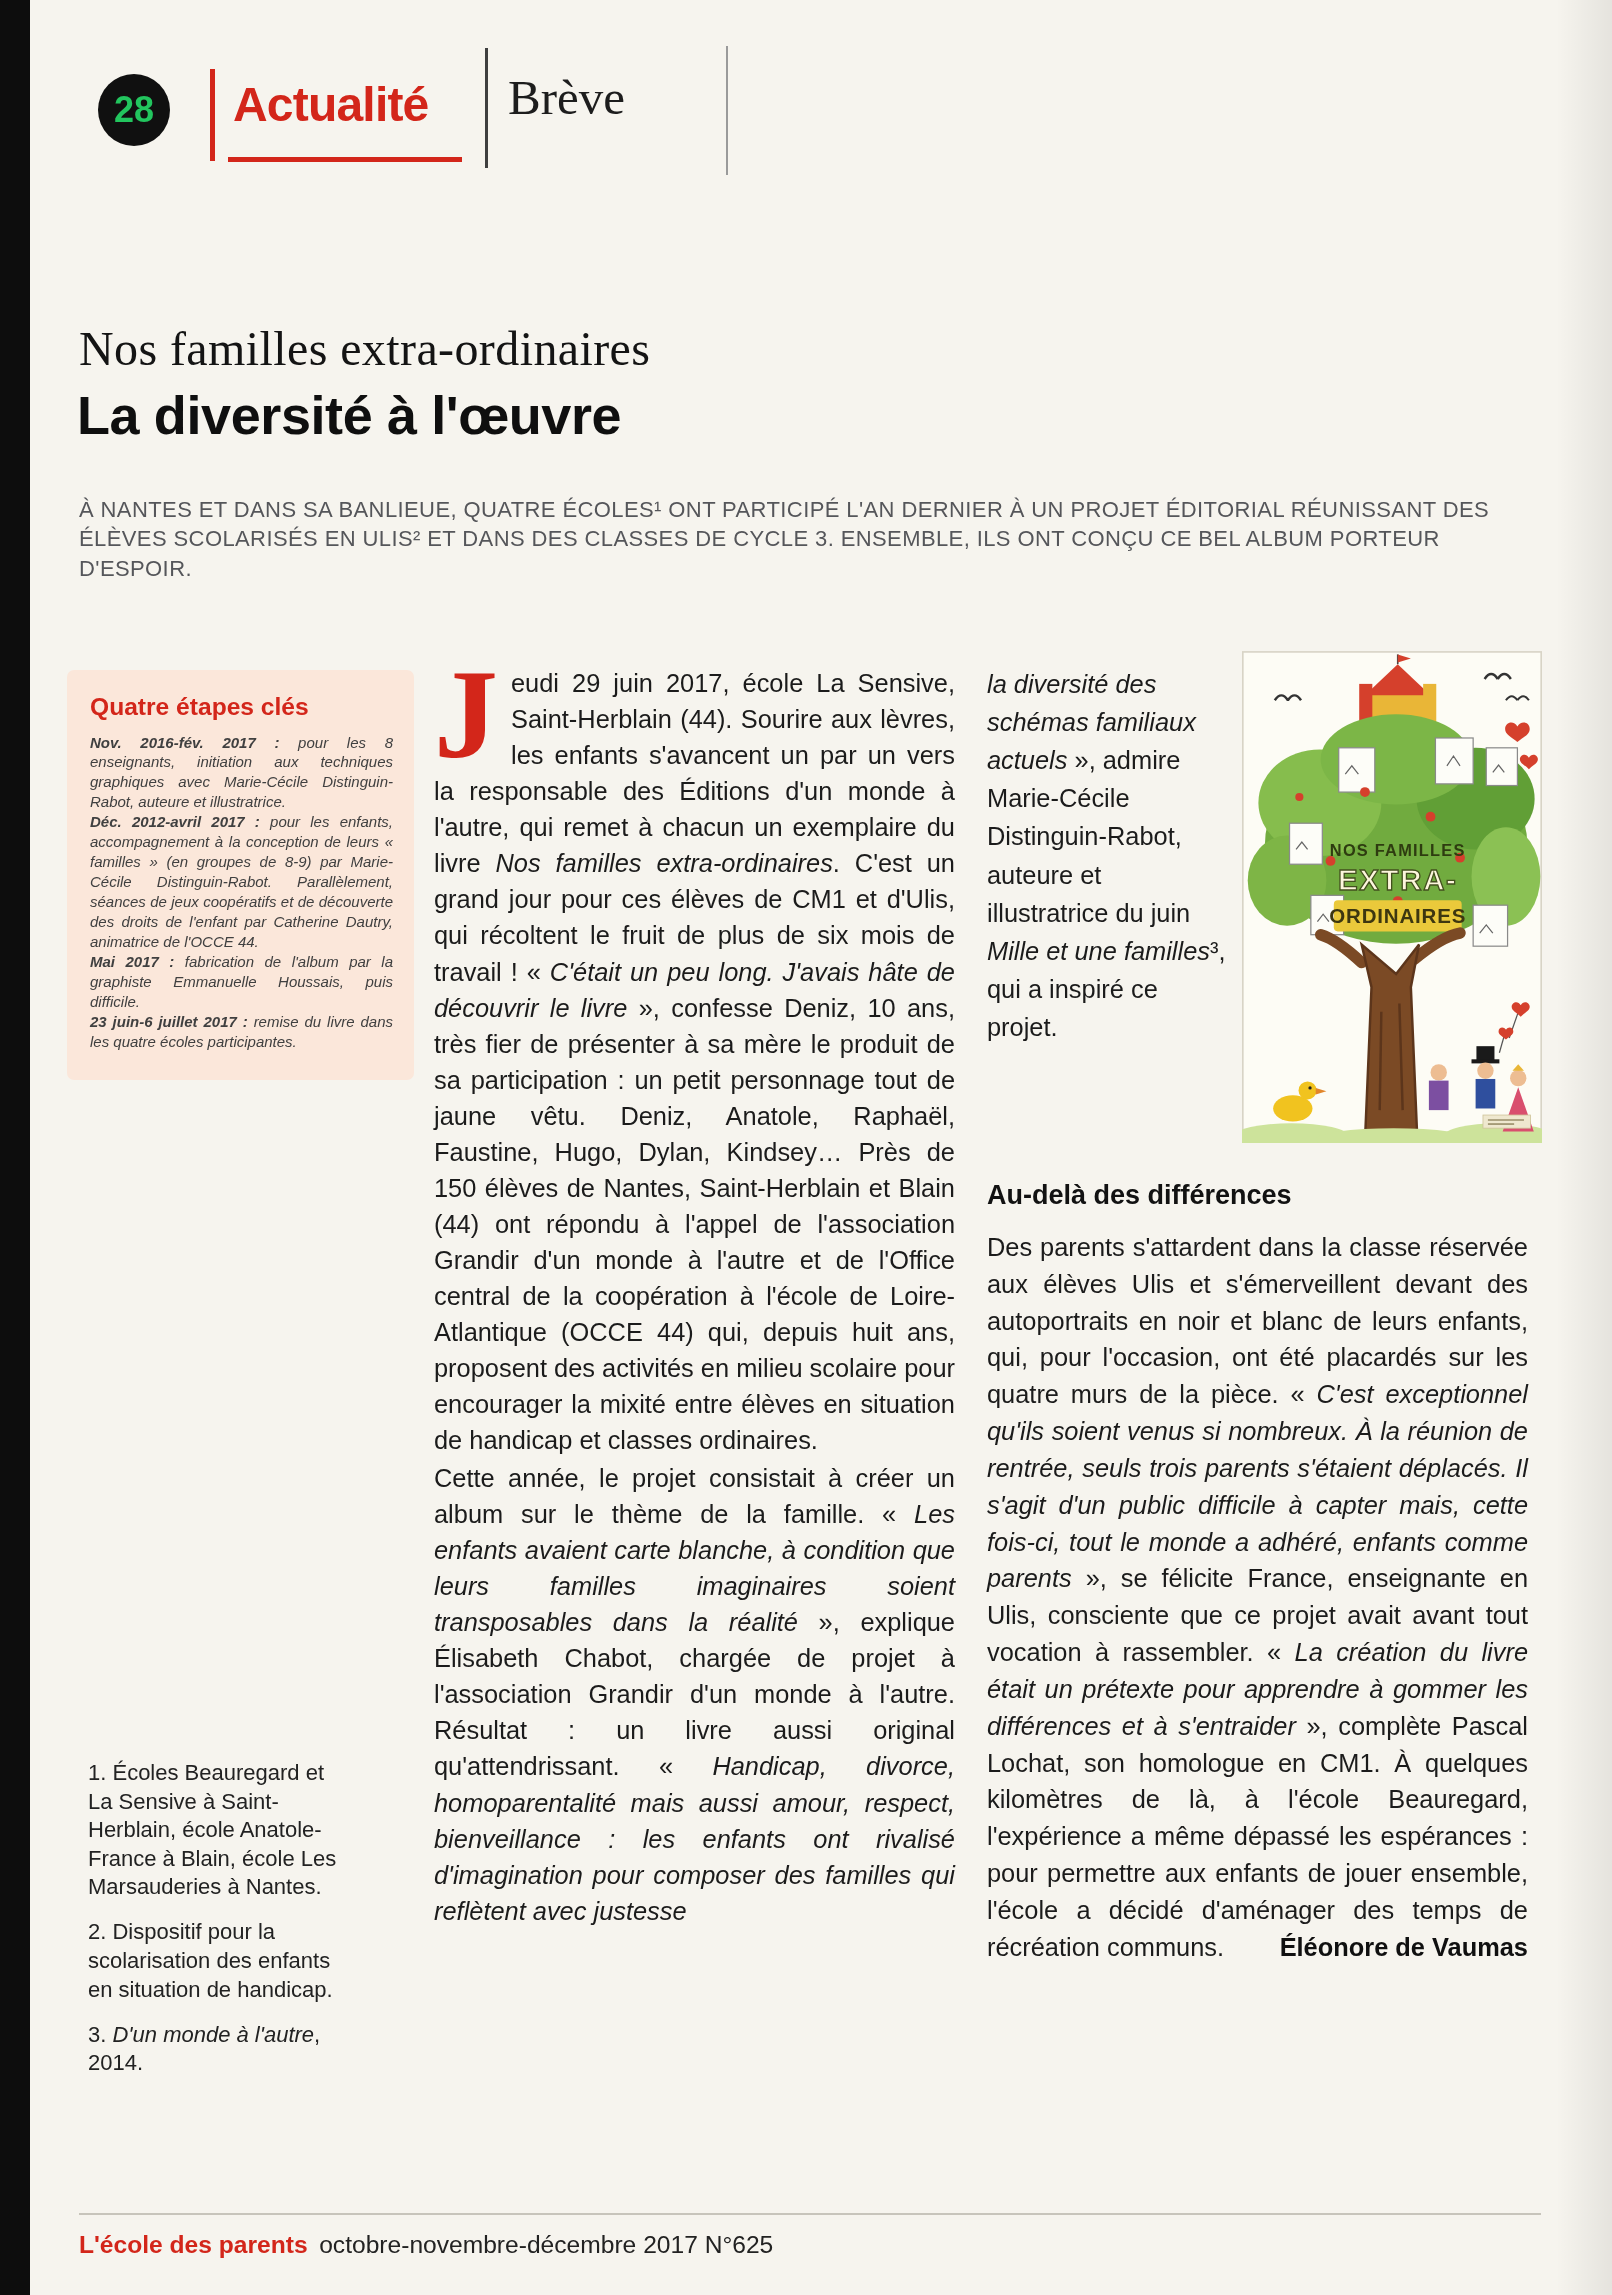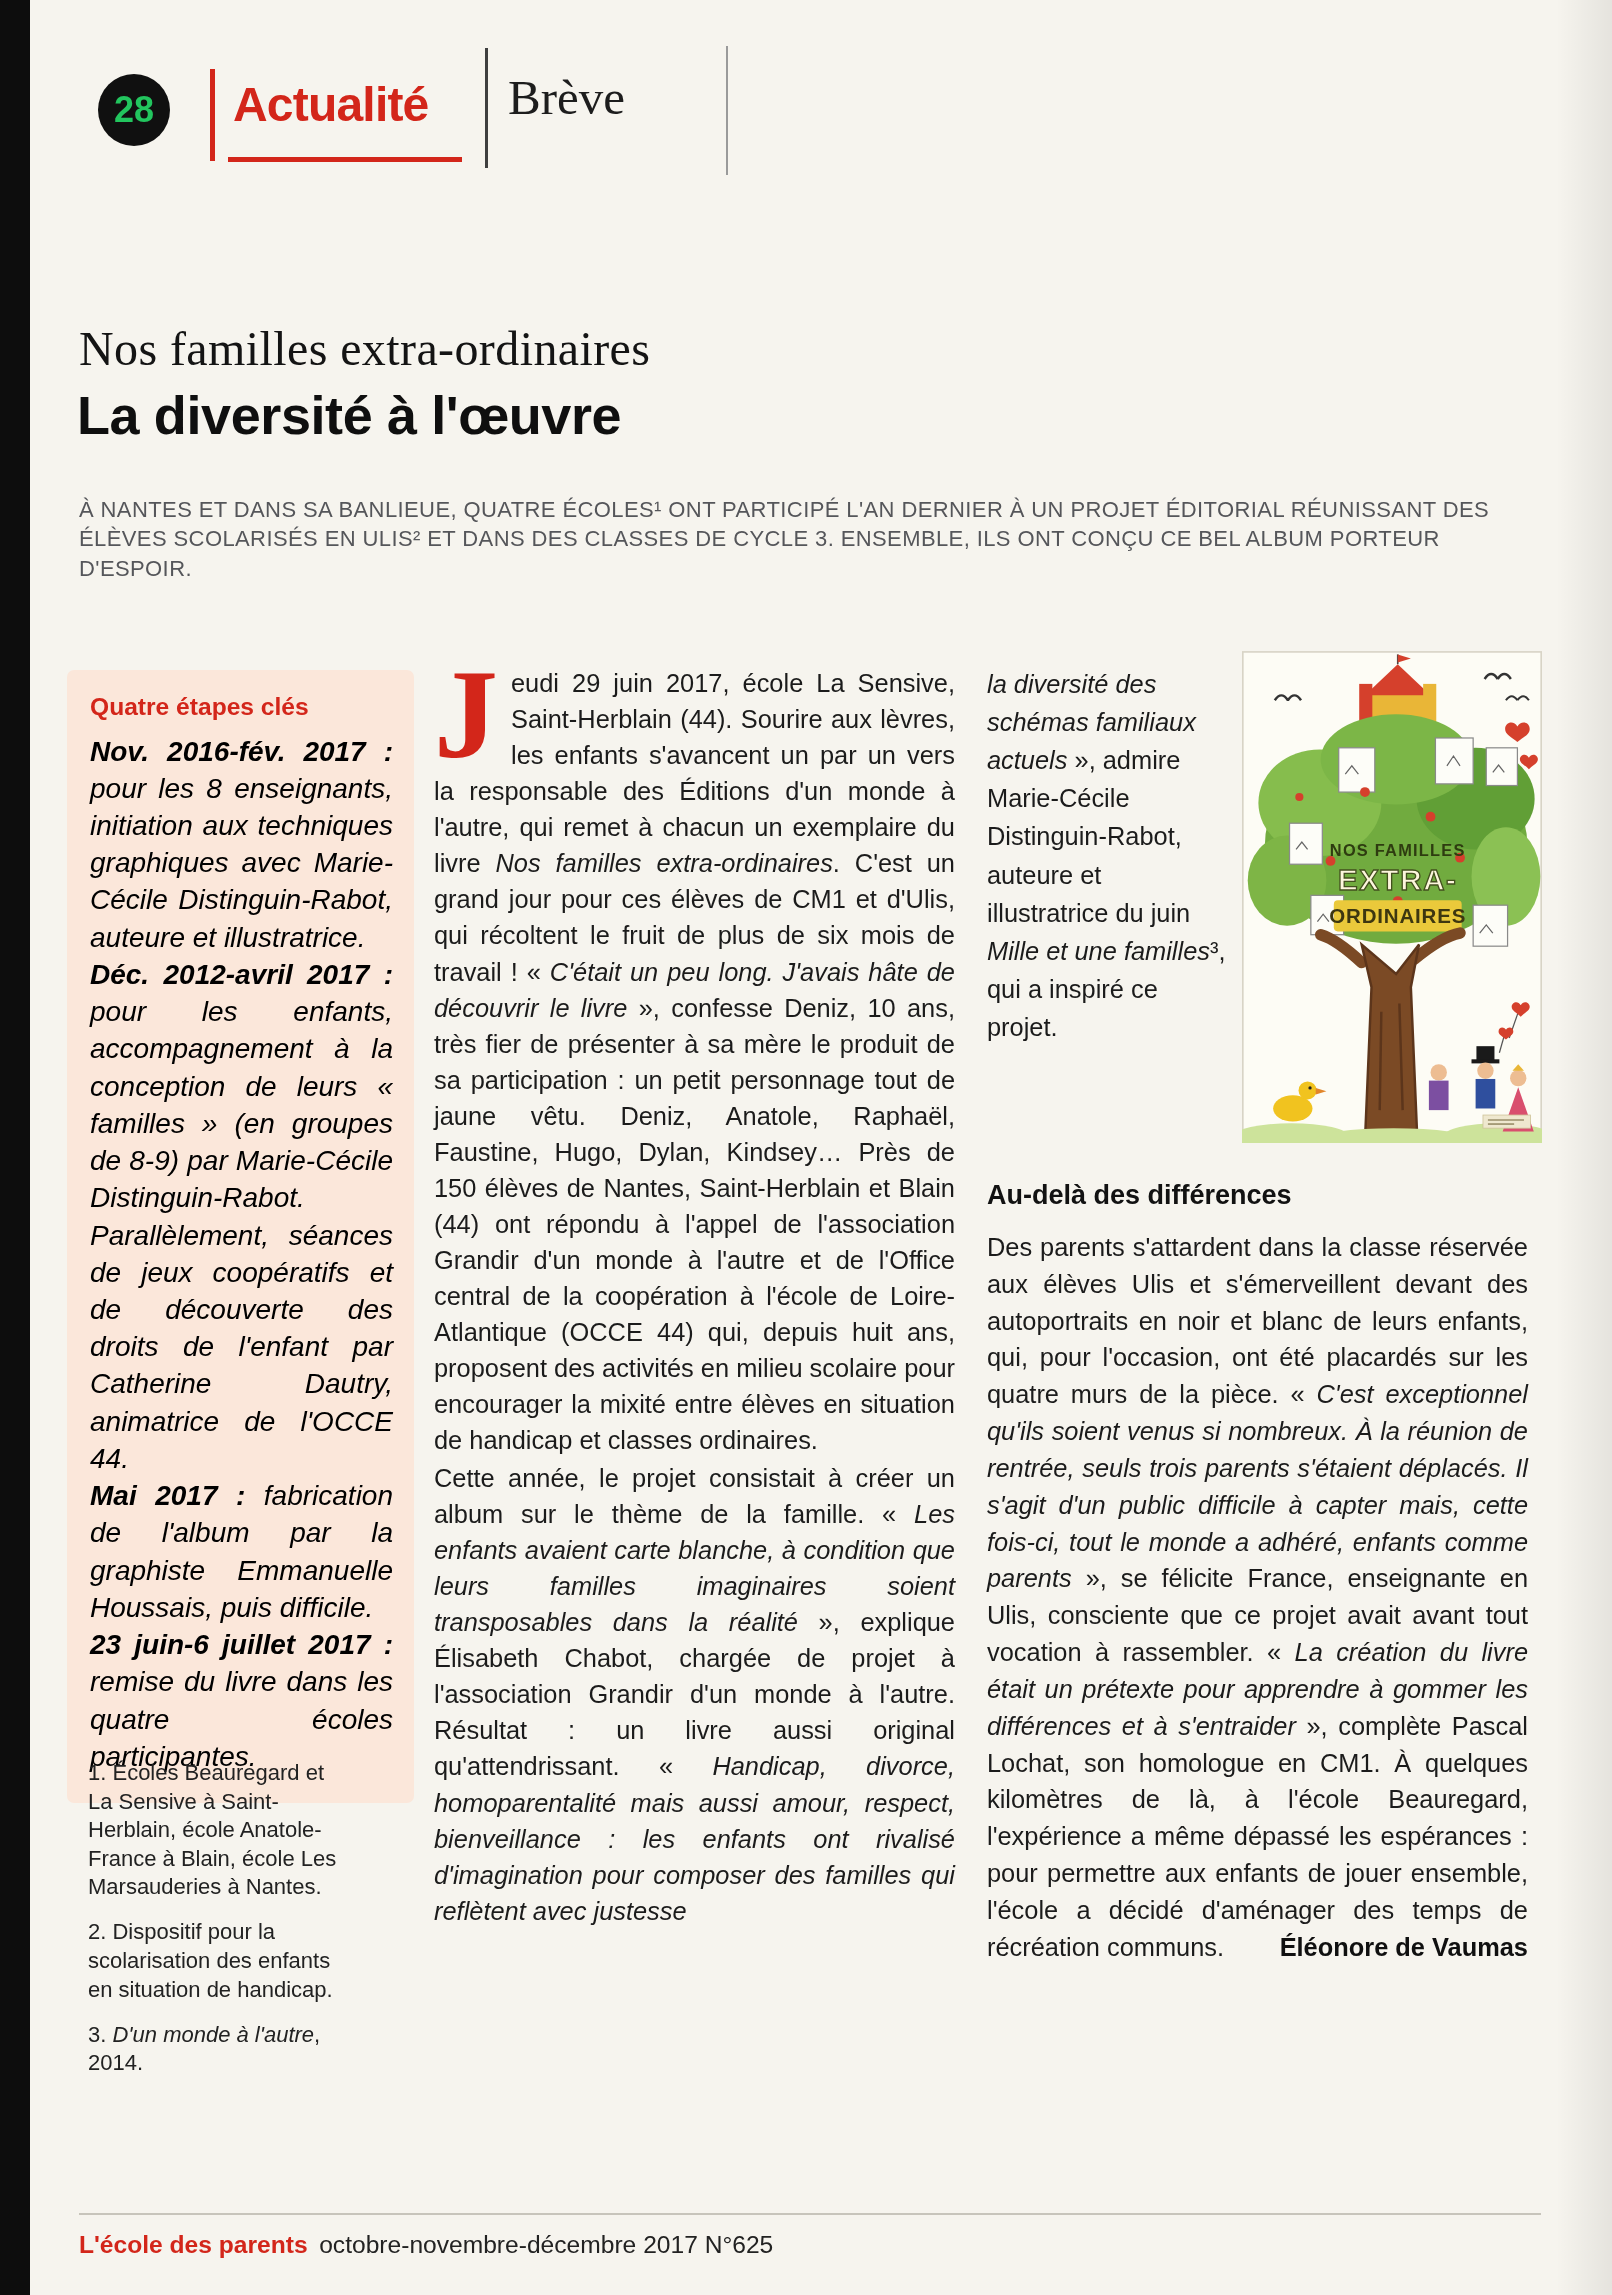--- a/index.html
+++ b/index.html
@@ -29,21 +29,21 @@
   .kicker { position:absolute; left:79px; top:321px; font-family:"Liberation Serif", serif;
     font-size:48px; color:#141414; letter-spacing:0.4px; }
   .title { position:absolute; left:77px; top:384px; font-size:54px; font-weight:bold; color:#0f0f0f; letter-spacing:-0.4px; }
   .standfirst { position:absolute; left:79px; top:495px; width:1437px; font-size:22px;
     line-height:1.34; color:#55565a; letter-spacing:0.4px; }
 
   
   .sidebar-box { position:absolute; left:67px; top:670px; width:347px;
     background:#fbe7da; padding:23px 21px 28px 23px;border-radius:7px; }
   .sidebar-title { color:#d3261a; font-weight:bold; font-size:24.6px; margin-bottom:11.5px; }
-  .sidebar-steps { font-size:28px; line-height:1.33; font-style:italic; color:#000000; text-align:justify; hyphens:auto; }
+  .sidebar-steps { font-size:15px; line-height:1.33; font-style:italic; color:#404040; text-align:justify; hyphens:auto; }
   .sidebar-steps .b { font-weight:bold; }
 
   .footnotes { position:absolute; left:88px; top:1759px; width:256px; font-size:22px; line-height:1.3; color:#222; }
   .footnote { margin-bottom:16.4px; }
   .i { font-style:italic; }
   .b { font-weight:bold; }
 
   
   .col-main { position:absolute; left:434px; top:665px; width:521px; font-size:25.4px;
     line-height:1.42; text-align:justify; color:#1b1b1b; hyphens:auto; }

